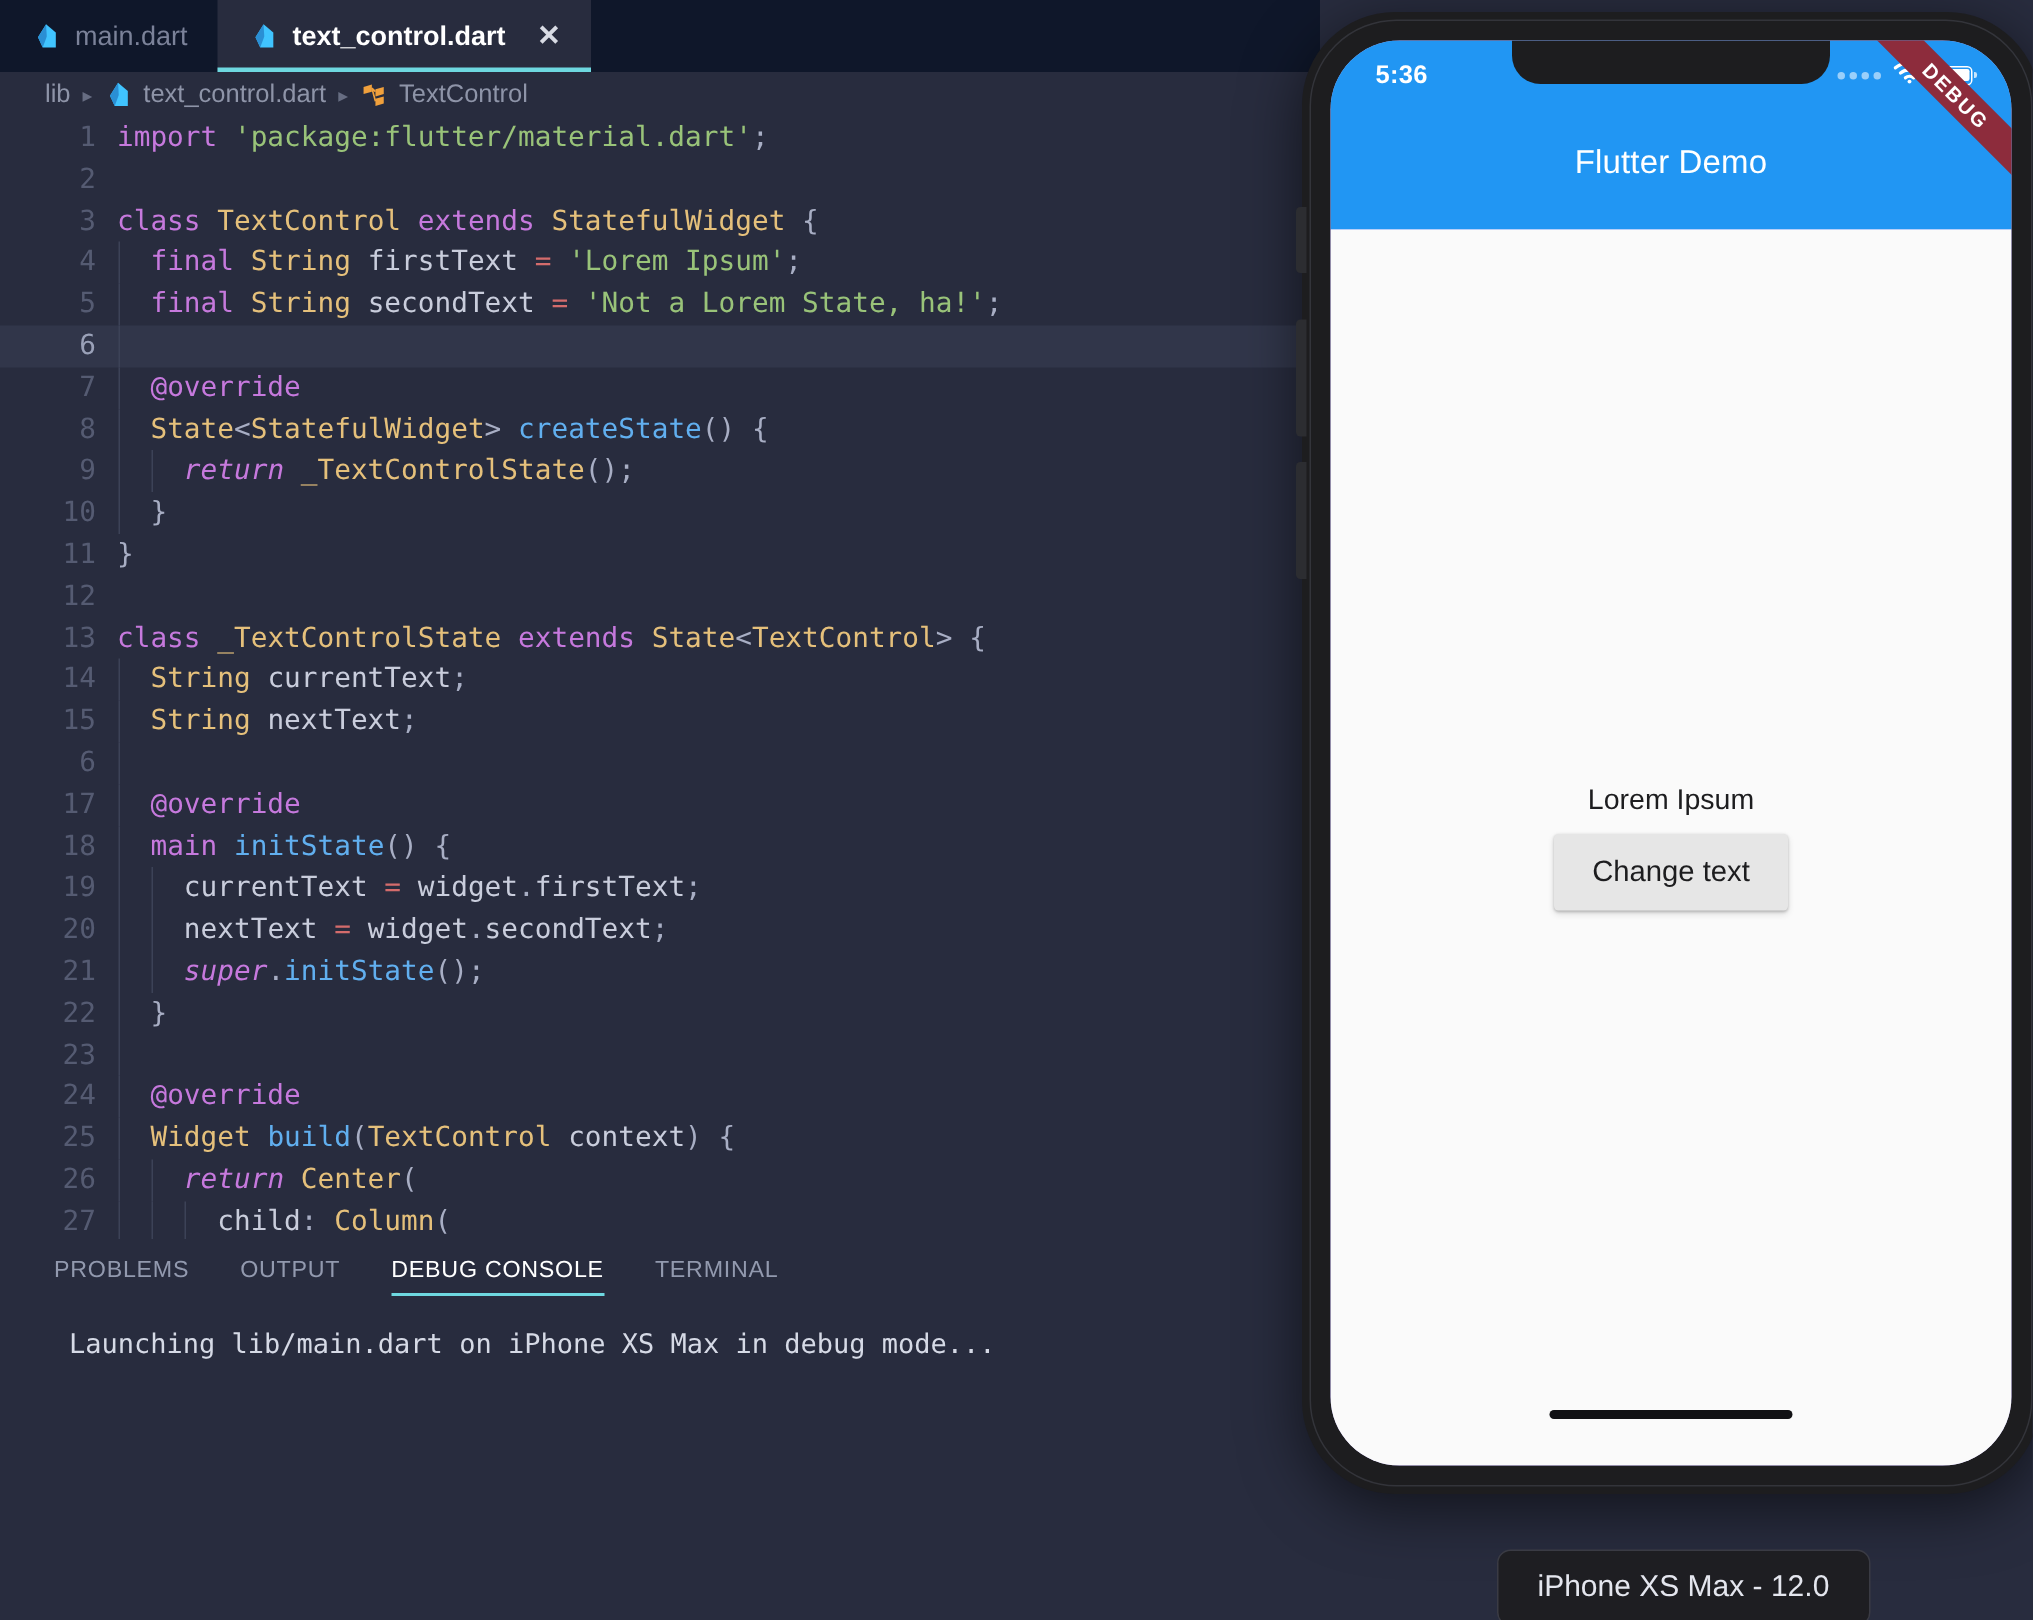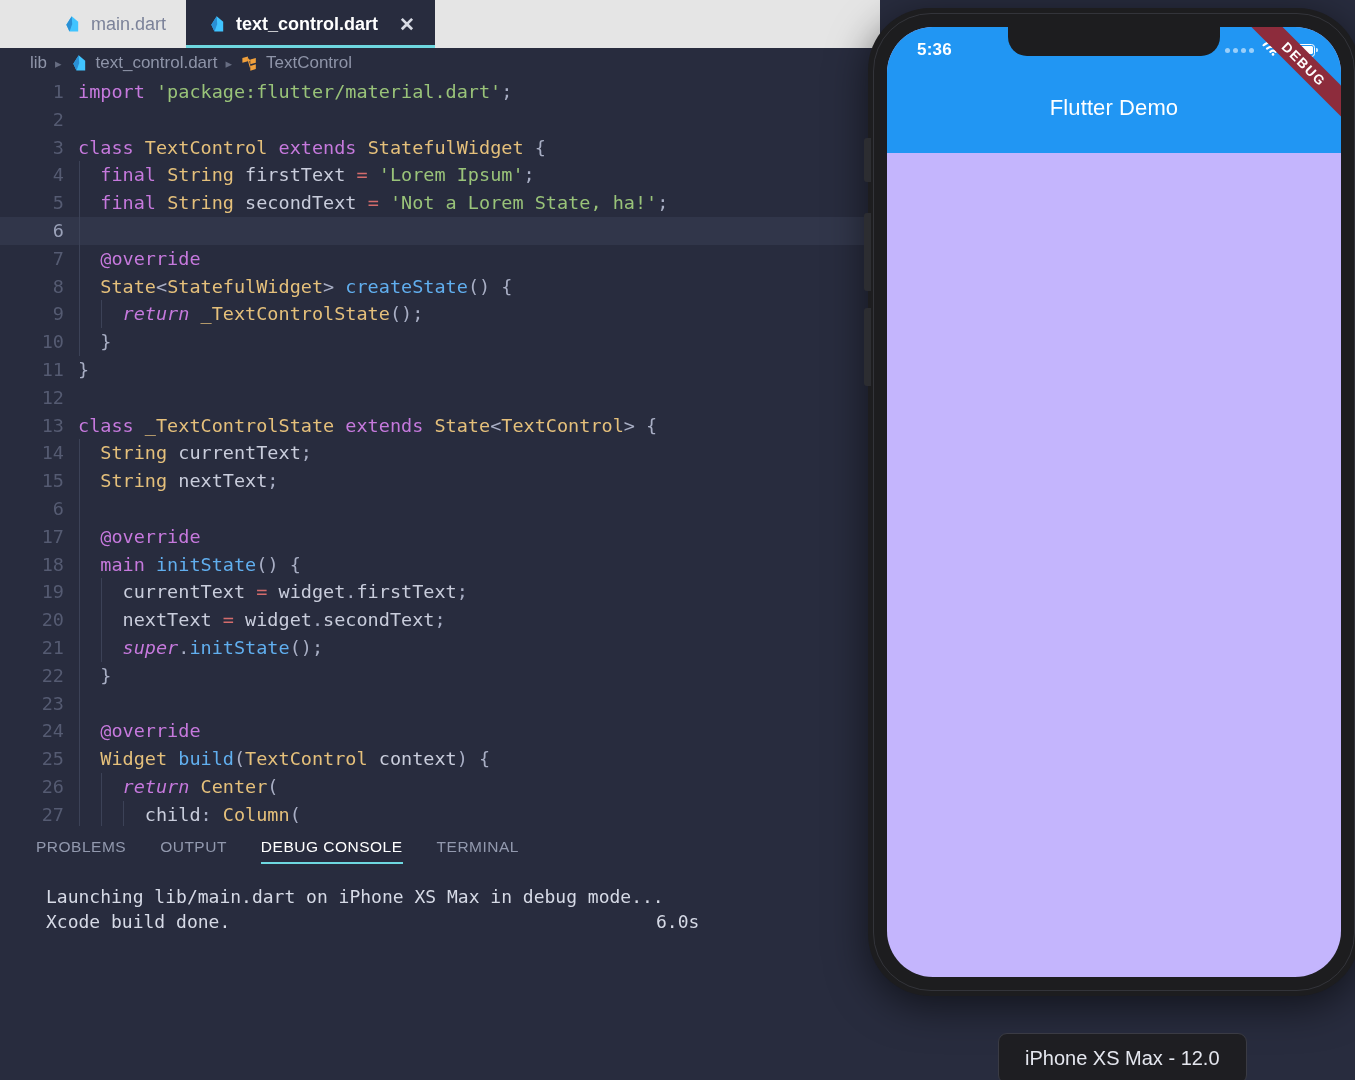--- a/index.html
+++ b/index.html
@@ -20,24 +20,23 @@
   #editor-pane {
     position: absolute; left: 0; top: 0;
     width: 880px; height: 1080px;
     background: #282c3e;
   }
 
   
   #tab-bar {
     position: relative;
     height: 48px;
-    background: #e5e5e5;
+    background: #0f172a;
     display: flex;
     align-items: stretch;
-    padding-left: 41px;
   }
   .editor-tab {
     display: flex; align-items: center; gap: 9px;
     padding: 0 20px 0 22px;
     position: relative;
     cursor: pointer;
     font-size: 18px;
   }
   .editor-tab.inactive { color: #7b8299; }
   .editor-tab.active { color: #ffffff; font-weight: bold; background: #282c3e; }
@@ -366,21 +365,21 @@
       </div>
   </div>
 
   <div id="panel">
     <div id="panel-tabs">
         <div class="panel-tab"><span>PROBLEMS</span></div>
         <div class="panel-tab"><span>OUTPUT</span></div>
         <div class="panel-tab active"><span>DEBUG CONSOLE</span><span class="ptab-underline"></span></div>
         <div class="panel-tab"><span>TERMINAL</span></div>
       </div>
-    <div id="console-out"><div class="console-line"><span>Launching lib/main.dart on iPhone XS Max in debug mode...</span></div><div class="console-line"><span>Xcode build done.</span><span class="console-dur">6.0s</span></div></div>
+    <div id="console-out"><div class="console-line"><span>Launching lib/main.dart on iPhone XS Max in debug mode...</span></div></div>
   </div>
 
   <div id="sim-wrap">
     <div id="phone-body">
       <div class="side-btn" id="btn-silent"></div>
       <div class="side-btn" id="btn-volup"></div>
       <div class="side-btn" id="btn-voldn"></div>
 
       <div id="phone-screen">
 
@@ -403,20 +402,25 @@
                 </svg>
               </span>
               <span class="battery"></span>
             </span>
           </div>
           <div id="notch"></div>
           <div id="app-title">Flutter Demo</div>
           <div id="debug-ribbon">DEBUG</div>
         </div>
 
+        <div id="app-body">
+          <div id="demo-text">Lorem Ipsum</div>
+          <button id="change-text-button">Change text</button>
+          <div id="home-indicator"></div>
+        </div>
 
       </div>
     </div>
   </div>
 
   <div id="device-chip">iPhone XS Max - 12.0</div>
 
 </div>
 
 </body></html>

